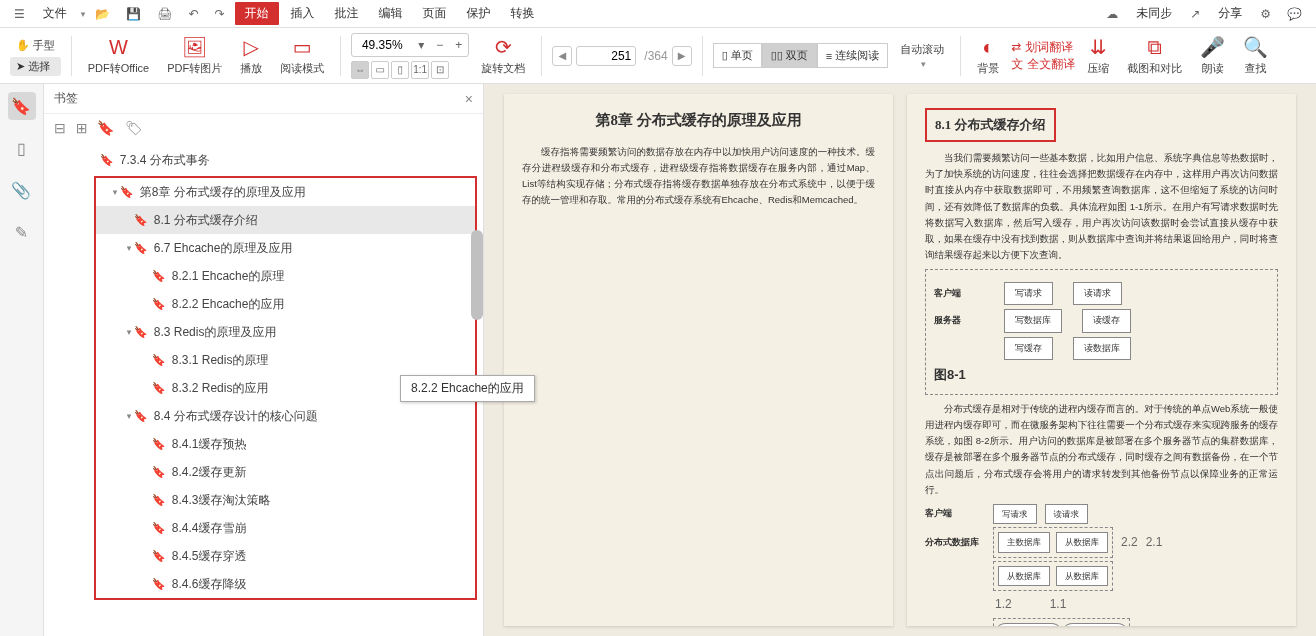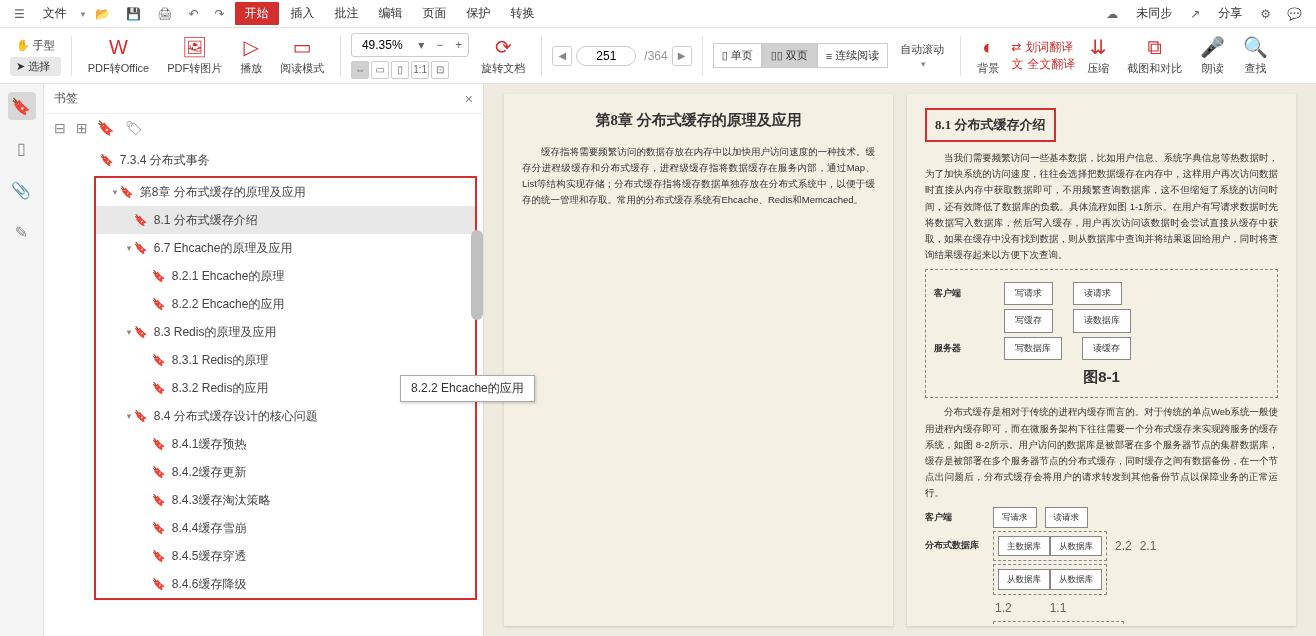--- a/index.html
+++ b/index.html
@@ -13,21 +13,21 @@
 .toolbar{height:56px;display:flex;align-items:center;padding:4px 10px;border-bottom:1px solid #e0e0e0;gap:6px}
 .tool-group{display:flex;flex-direction:column;align-items:center;gap:2px;padding:0 6px;cursor:pointer}
 .tool-group .ticon{font-size:20px;color:#d32f2f}
 .tool-group .tlabel{font-size:11px;color:#444}
 .tool-sep{width:1px;height:40px;background:#e0e0e0;margin:0 4px}
 .zoom-box{display:flex;align-items:center;border:1px solid #ccc;border-radius:3px;height:24px}
 .zoom-input{width:60px;border:none;text-align:center;font-size:12px;outline:none}
 .zoom-btn{padding:0 6px;cursor:pointer;color:#666}
 .page-nav{display:flex;align-items:center;gap:4px}
 .page-nav .navbtn{width:20px;height:20px;border:1px solid #ccc;border-radius:3px;display:flex;align-items:center;justify-content:center;cursor:pointer;color:#888;font-size:10px}
-.page-input{width:60px;border:1px solid #ccc;border-radius:10px;text-align:center;padding:2px 4px;font-size:12px}
+.page-input{width:60px;border:1px solid #ccc;border-radius:3px;text-align:right;padding:2px 4px;font-size:12px}
 .page-total{color:#999;font-size:12px;padding-left:4px}
 .hand-select{display:flex;flex-direction:column;gap:2px}
 .hs-btn{display:flex;align-items:center;gap:3px;padding:2px 6px;cursor:pointer;font-size:11px;border-radius:3px}
 .hs-btn.active{background:#e8e8e8}
 .small-btns{display:flex;gap:2px;margin-top:4px}
 .small-btn{width:18px;height:18px;border:1px solid #ccc;border-radius:2px;display:flex;align-items:center;justify-content:center;font-size:10px;cursor:pointer;color:#666}
 .small-btn.active{background:#d0d0d0}
 .viewmode{display:flex;align-items:center;gap:0}
 .vm-btn{display:flex;align-items:center;gap:3px;padding:4px 8px;border:1px solid #ccc;cursor:pointer;font-size:11px}
 .vm-btn.active{background:#d0d0d0}
@@ -53,25 +53,25 @@
 .pages{display:flex;gap:14px;padding:10px 20px;height:100%}
 .page{background:#f5f0e4;flex:1;padding:14px 18px;font-size:10px;color:#333;line-height:1.7;box-shadow:0 1px 3px rgba(0,0,0,.15);position:relative;overflow:hidden}
 .ch-title{text-align:center;font-size:15px;font-weight:bold;margin-bottom:10px;font-family:SimSun,serif}
 .sec-title{font-size:13px;font-weight:bold;font-family:SimSun,serif}
 .para{text-indent:2em;text-align:justify;font-size:9.5px;margin-bottom:6px}
 .rect2{border:2px solid #d32f2f;padding:4px 8px;margin-bottom:8px;display:inline-block}
 .diagram{border:1px dashed #888;padding:8px;margin:6px 0;font-size:9px}
 .drow{display:flex;gap:20px;align-items:center;margin:4px 0}
 .dlabel{width:50px;font-weight:bold}
 .dbox{border:1px solid #888;padding:3px 10px;background:#fff;font-size:9px}
-.dcap{text-align:center;font-size:15px;font-weight:bold;margin-top:4px}
+.dcap{text-align:left;font-size:13px;font-weight:bold;margin-top:4px}
 .diagram2{margin:6px 0;font-size:8.5px}
 .d2row{display:flex;align-items:center;gap:8px;margin:3px 0}
 .d2label{width:60px;font-weight:bold;font-size:9px}
-.d2group{border:1px dashed #888;padding:4px;display:flex;gap:0}
+.d2group{border:1px dashed #888;padding:4px;display:flex;gap:6px}
 .d2box{border:1px solid #888;padding:2px 8px;background:#fff}
 .d2cyl{border:1px solid #888;border-radius:8px/4px;padding:2px 10px;background:#fff}
 .d2num{font-size:12px;color:#666}
 .tooltip{position:absolute;background:#fff;border:1px solid #aaa;padding:4px 10px;font-size:12px;box-shadow:1px 1px 3px rgba(0,0,0,.2);left:400px;top:375px;z-index:10}
 .scroll-handle{position:absolute;right:0;top:88px;width:12px;height:90px;background:#c0c0c0;border-radius:6px}
 </style>
 </head>
 <body>
 
 <div class="menubar">
@@ -321,28 +321,28 @@
       <div class="page">
         <div class="rect2"><span class="sec-title">8.1 分布式缓存介绍</span></div>
         <p class="para">当我们需要频繁访问一些基本数据，比如用户信息、系统字典信息等热数据时，为了加快系统的访问速度，往往会选择把数据缓存在内存中，这样用户再次访问数据时直接从内存中获取数据即可，不用频繁查询数据库，这不但缩短了系统的访问时间，还有效降低了数据库的负载。具体流程如图 1-1所示。在用户有写请求数据时先将数据写入数据库，然后写入缓存，用户再次访问该数据时会尝试直接从缓存中获取，如果在缓存中没有找到数据，则从数据库中查询并将结果返回给用户，同时将查询结果缓存起来以方便下次查询。</p>
         <div class="diagram">
           <div class="drow">
               <span class="dlabel">客户端</span>
               <span class="dbox">写请求</span>
               <span class="dbox">读请求</span>
             </div>
           <div class="drow">
+              <span class="dlabel">服务器</span>
+              <span class="dbox">写数据库</span>
+              <span class="dbox">读缓存</span>
+            </div>
+          <div class="drow">
               <span class="dlabel"></span>
               <span class="dbox">写缓存</span>
               <span class="dbox">读数据库</span>
-            </div>
-          <div class="drow">
-              <span class="dlabel">服务器</span>
-              <span class="dbox">写数据库</span>
-              <span class="dbox">读缓存</span>
             </div>
           <div class="dcap">图8-1</div>
         </div>
         <p class="para">分布式缓存是相对于传统的进程内缓存而言的。对于传统的单点Web系统一般使用进程内缓存即可，而在微服务架构下往往需要一个分布式缓存来实现跨服务的缓存系统，如图 8-2所示。用户访问的数据库是被部署在多个服务器节点的集群数据库，缓存是被部署在多个服务器节点的分布式缓存，同时缓存之间有数据备份，在一个节点出问题后，分布式缓存会将用户的请求转发到其他备份节点以保障业务的正常运行。</p>
         <div class="diagram2">
           <div class="d2row">
               <span class="d2label">客户端</span>
               <span class="d2box">写请求</span>
               <span class="d2box">读请求</span>
             </div>

